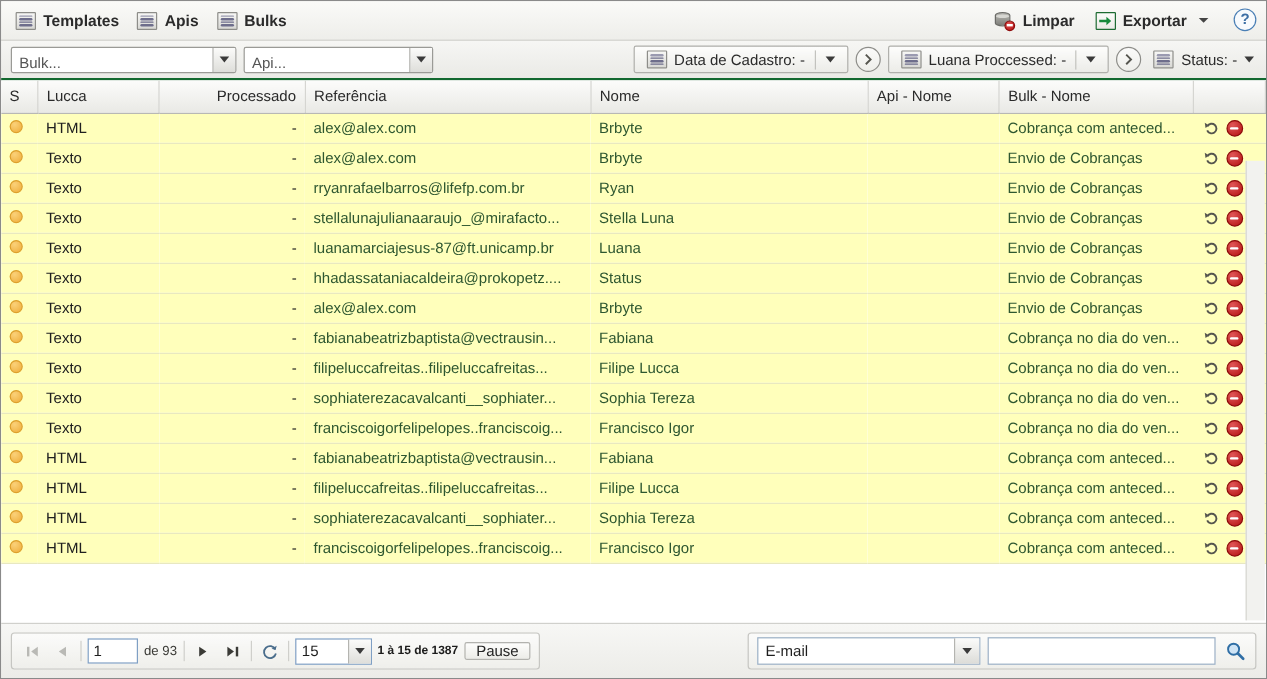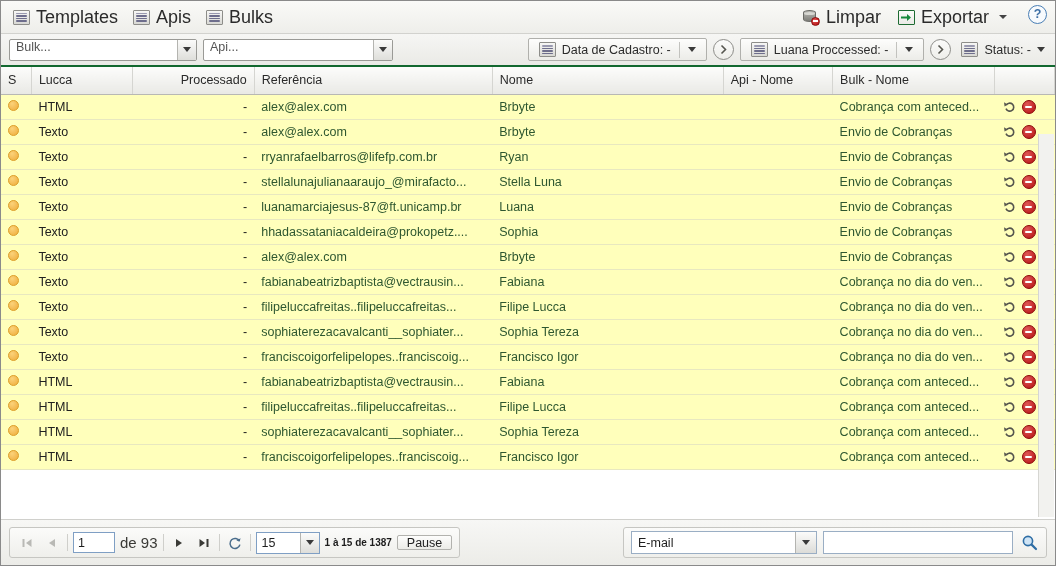--- a/index.html
+++ b/index.html
@@ -65,23 +65,24 @@
     border-bottom: 1px solid #d2d2ce;
     display: flex; align-items: center;
     padding: 0 8px 0 10px;
     position: relative;
   }
   .tb-item {
     display: flex; align-items: center;
     gap: 6px;
     padding: 2px 7px 2px 2px;
     margin-right: 6px;
-    color: #2b2b2b; font-size: 18px;
+    color: #2b2b2b; font-size: 13px;
     white-space: nowrap;
     border-radius: 2px;
+    font-weight: bold;
   }
   .tb-spacer { flex: 1 1 auto; }
   .tb-right { display:flex; gap: 2px; }
 
   .ico-list {
     width: 17px; height: 15px; flex: 0 0 auto;
     background: linear-gradient(to bottom,#f7f7f5,#d8d8d4);
     border: 1px solid #8d8d89;
     border-radius: 1px;
     padding: 2px 2px; 
@@ -139,38 +140,38 @@
     background: linear-gradient(to bottom,#f6f6f4,#eaeae6);
     border-bottom: 2px solid #12682f;
     display:flex; align-items:center;
     padding: 0 6px 0 8px;
     gap: 6px;
   }
   .combo {
     height: 22px;
     background:#fff;
     border:1px solid #9a9a96;
-    display:flex; align-items:flex-start;
+    display:flex; align-items:flex-end;
     border-radius: 2px;
     padding-left: 6px;
     font-size:12.5px; color:#555;
   }
   .combo .val { flex:1 1 auto; white-space:nowrap; overflow:hidden; }
   .combo .arrowbox {
     width:19px; height:20px; flex:0 0 auto;
     background: linear-gradient(to bottom,#fbfbfa,#dedeDA);
     border-left:1px solid #b4b4b0;
     display:flex;align-items:center;justify-content:center;
   }
   .caret-dn {
     width:0;height:0;border-left:4px solid transparent;border-right:4px solid transparent;
     border-top:5px solid #3a3a3a;
   }
   #combo-bulk { width: 188px; }
-  #combo-api  { width: 190px; }
+  #combo-api  { width: 158px; }
 
   .fb-spacer { flex: 1 1 auto; }
 
   .btn-flat {
     height: 23px;
     display:flex; align-items:center; gap:6px;
     padding: 0 10px;
     border:1px solid #b0b0ac;
     border-radius:2px;
     background: linear-gradient(to bottom,#fdfdfc,#ececE8);
@@ -270,21 +271,21 @@
   .pg-btn.disabled { color:#b9b9b5; }
   .pg-btn svg { display:block; }
   .pg-sep { width:1px;height:17px;background:#cfcfcb; }
   .pg-input {
     width:42px;height:21px;
     border:1px solid #7f9fc4; background:#fff;
     font-size:12.5px; color:#1e1e1e;
     padding: 0 4px;
     display:flex;align-items:center;
   }
-  .pg-text { font-size:15px; color:#3a3a36; white-space:nowrap; }
+  .pg-text { font-size:11px; color:#3a3a36; white-space:nowrap; }
   .pg-combo {
     width:64px;height:22px;
     border:1px solid #7f9fc4; background:#fff;
     display:flex;align-items:center;
     font-size:12.5px;color:#1e1e1e;
     padding-left:5px;
   }
   .pg-combo .val{flex:1 1 auto;}
   .pg-combo .arrowbox{
     width:19px;height:20px;flex:0 0 auto;
@@ -582,21 +583,21 @@
                 </span>
                 <span class="ico-del"></span>
               </span>
             </td>
           </tr>
           <tr>
             <td><span class="dot"></span></td>
             <td class="dark">Texto</td>
             <td class="rt dark">-</td>
             <td>hhadassataniacaldeira@prokopetz....</td>
-            <td>Sophia</td>
+            <td>Status</td>
             <td></td>
             <td>Envio de Cobranças</td>
             <td>
               <span class="acts">
                 <span class="ico-undo">
                   <svg width="13" height="13" viewBox="0 0 13 13">
                     <path d="M3.2 5.2 A4 4 0 1 1 3.0 8.6" fill="none" stroke="#55554e" stroke-width="1.6"></path>
                     <path d="M1.0 2.2 L4.6 4.6 L1.6 6.6 Z" fill="#55554e"></path>
                   </svg>
                 </span>

